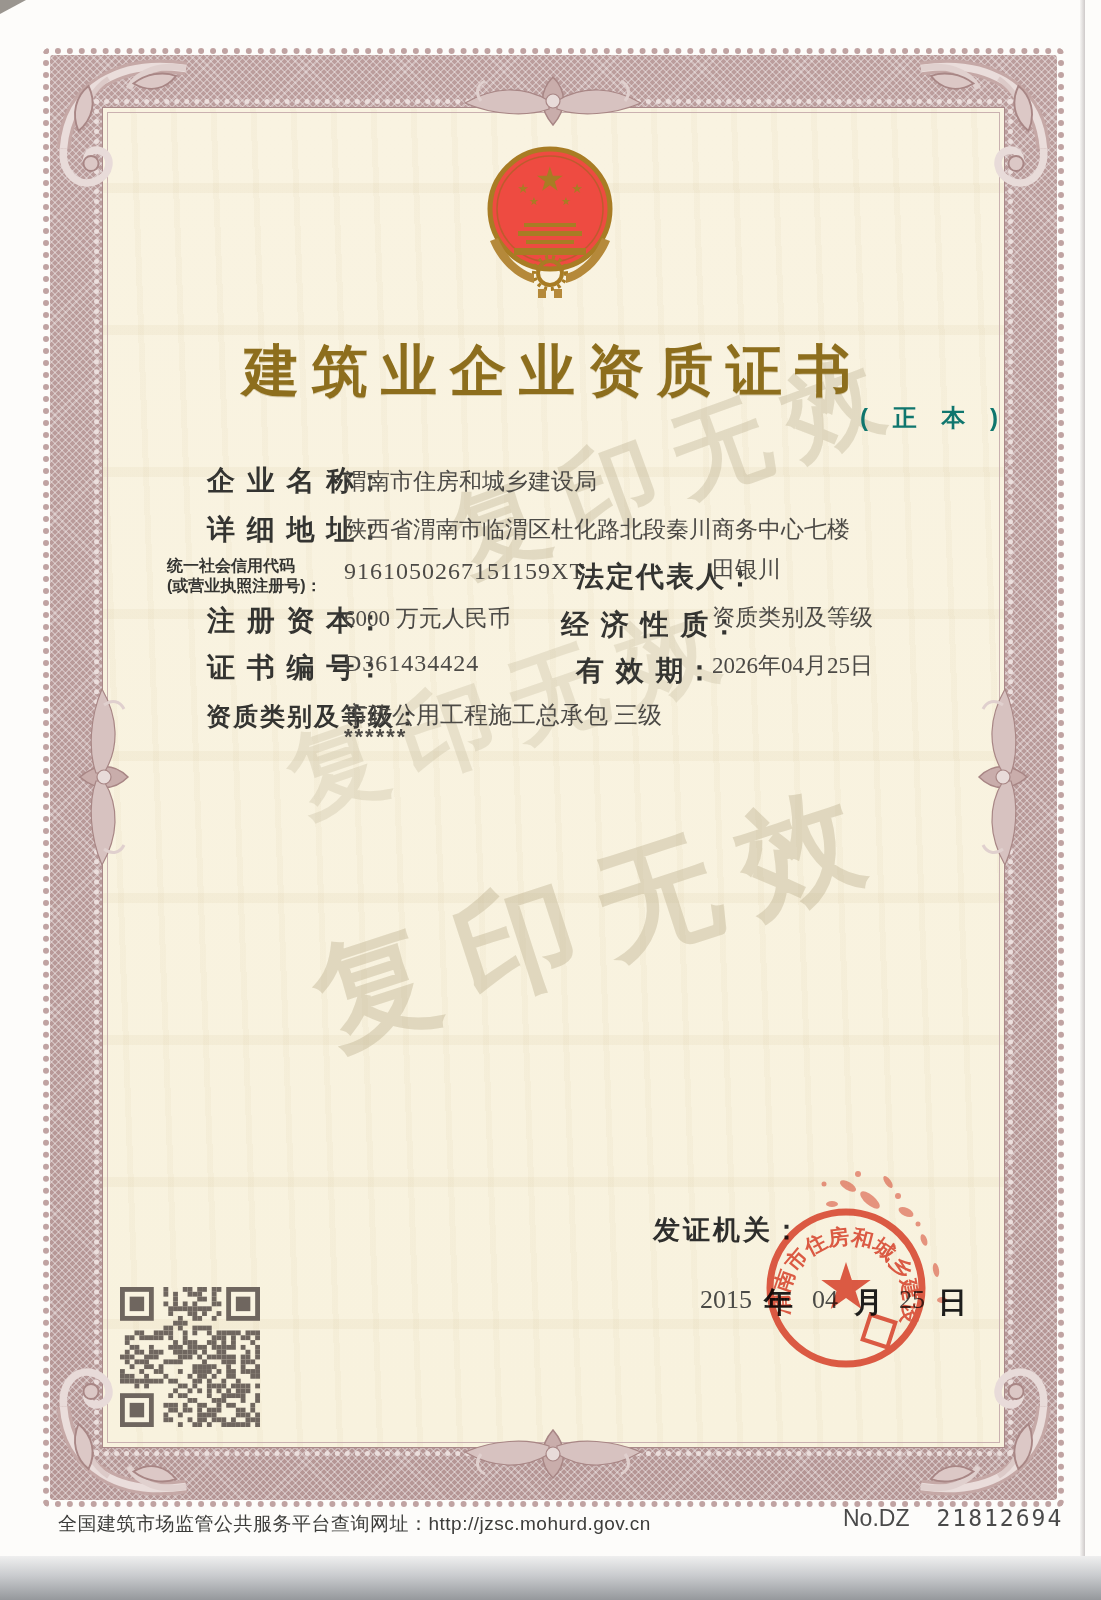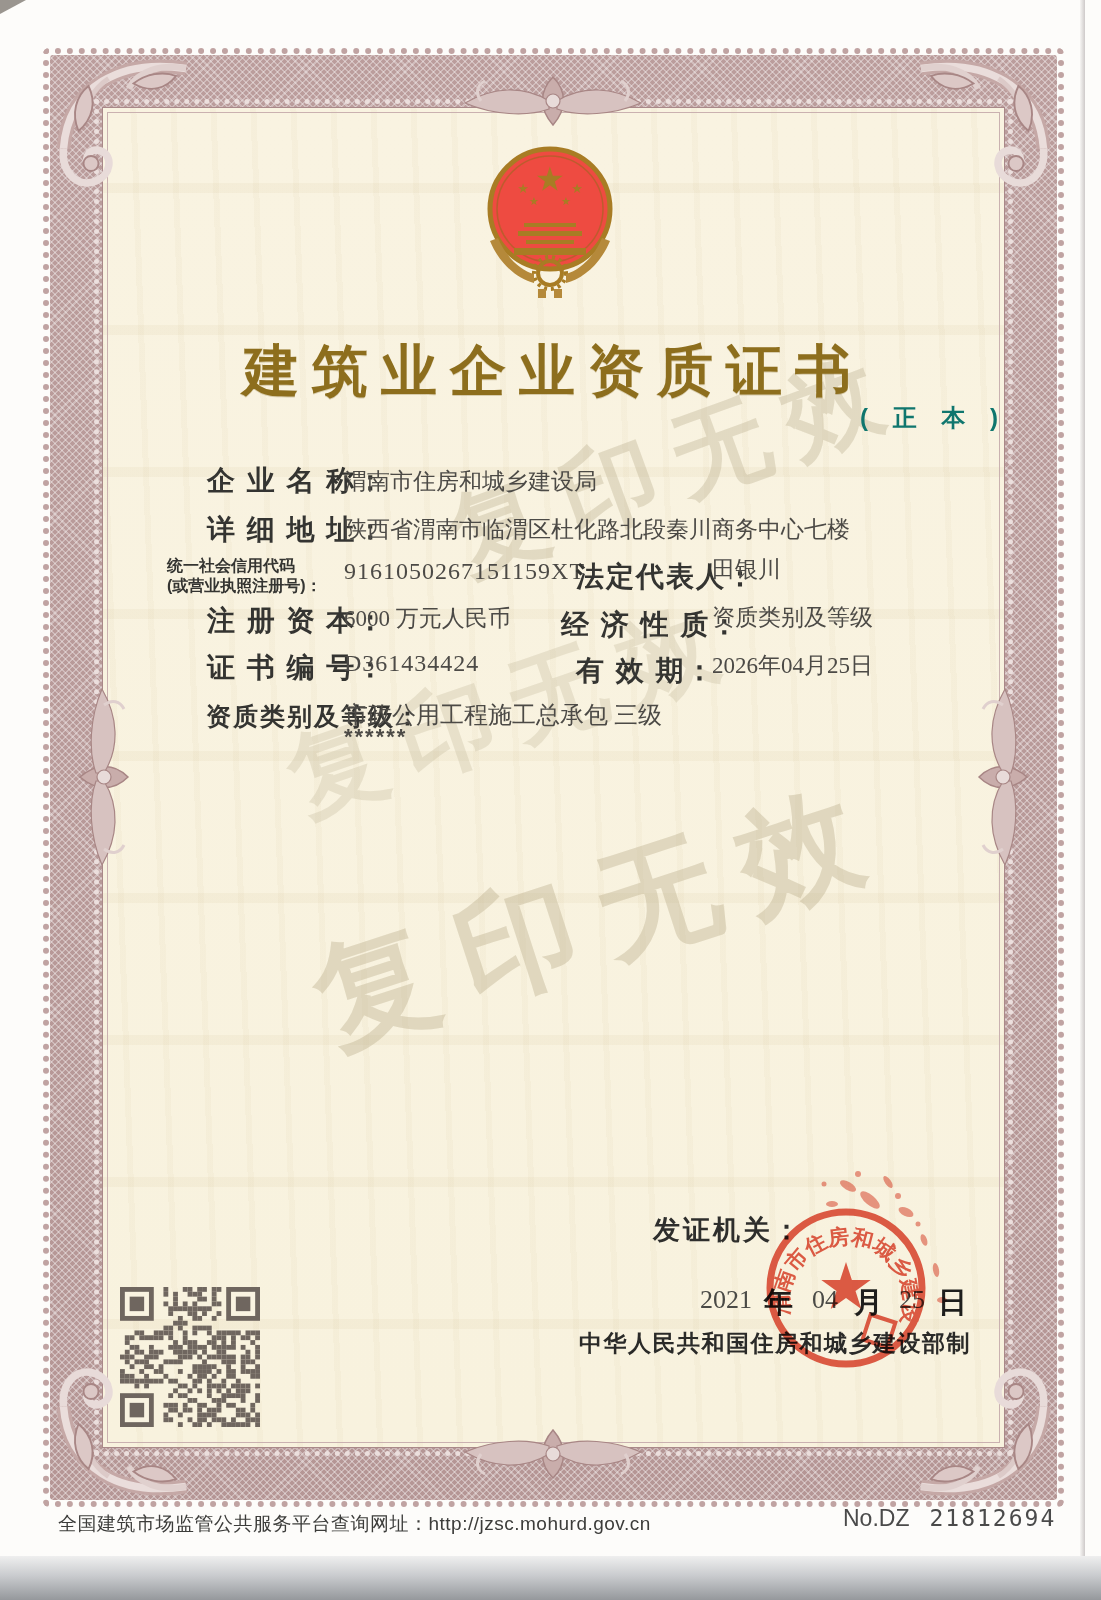--- a/index.html
+++ b/index.html
@@ -58,21 +58,21 @@
   .authority { position:absolute; left:653px; top:1212px; font-size:27px; font-weight:700; color:#2e2e2c; letter-spacing:3px; }
   .date-num { position:absolute; font-size:26px; color:#4a4a46; font-family:"Liberation Serif","DejaVu Serif",serif; }
   .date-char { position:absolute; font-size:29px; font-weight:700; color:#1e1e1c; }
   .made-by { position:absolute; left:560px; top:1328px; width:430px; text-align:center;
     font-size:23px; font-weight:700; color:#2a2a28; letter-spacing:1.5px; }
 
   .seal { position:absolute; left:728px; top:1160px; z-index:3; mix-blend-mode:multiply; }
   .qr { position:absolute; left:120px; top:1287px; }
 
   .footer-url { position:absolute; left:58px; top:1511px; font-size:19px; color:#3c3c3a; letter-spacing:.5px; }
-  .serial { position:absolute; left:843px; top:1505px; font-size:23px; color:#4a4a4a; display:flex; gap:20px; }
+  .serial { position:absolute; left:843px; top:1505px; font-size:23px; color:#4a4a4a; display:flex; gap:27px; }
   .serial .num { font-family:"DejaVu Sans Mono","Liberation Mono",monospace; letter-spacing:2px; }
 </style>
 </head>
 <body>
 
 <div id="page">
 
   <div class="frame">
     <div class="band"></div>
     <div class="inner"></div>
@@ -181,28 +181,27 @@
     <div class="val val-code" style="left:344px;top:650px">D361434424</div>
     <div class="lab" style="left:537px;top:652px">有  效  期：</div>
     <div class="val" style="left:712px;top:650px">2026年04月25日</div>
 
     <div class="lab" style="left:167px;top:700px;font-size:25px">资质类别及等级：</div>
     <div class="val" style="left:344px;top:699px;font-size:24px">市政公用工程施工总承包 三级</div>
     <div class="stars6" style="left:344px;top:724px">******</div>
 
     <div class="authority">发证机关：</div>
 
-    <div class="date-num" style="left:700px;top:1285px">2021</div>
+    <div class="date-num" style="left:700px;top:1285px">2015</div>
     <div class="date-char" style="left:764px;top:1283px">年</div>
     <div class="date-num" style="left:812px;top:1285px">04</div>
     <div class="date-char" style="left:854px;top:1283px">月</div>
     <div class="date-num" style="left:899px;top:1285px">25</div>
     <div class="date-char" style="left:938px;top:1283px">日</div>
 
-    <div class="made-by">中华人民共和国住房和城乡建设部制</div>
 
     <svg class="seal" width="236" height="236" viewBox="0 0 236 236">
       <defs>
         <path id="sealArcPath" d="M 62 157 A 58 58 0 1 1 174 157" fill="none"></path>
         <filter id="smudge">
             <feGaussianBlur stdDeviation="0.7"></feGaussianBlur>
           </filter>
       </defs>
       <g opacity="0.88">
         <circle cx="118" cy="128" r="76" fill="none" stroke="#d6452e" stroke-width="7"></circle>

